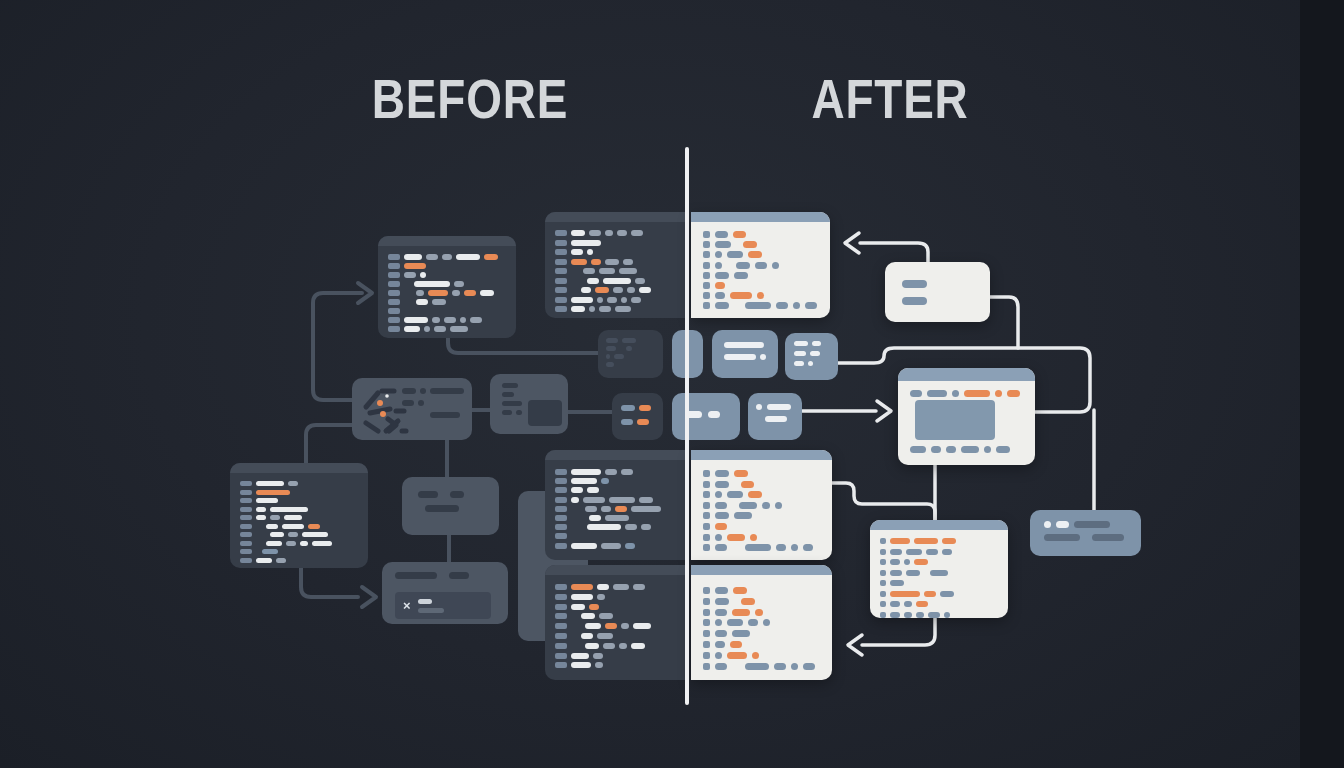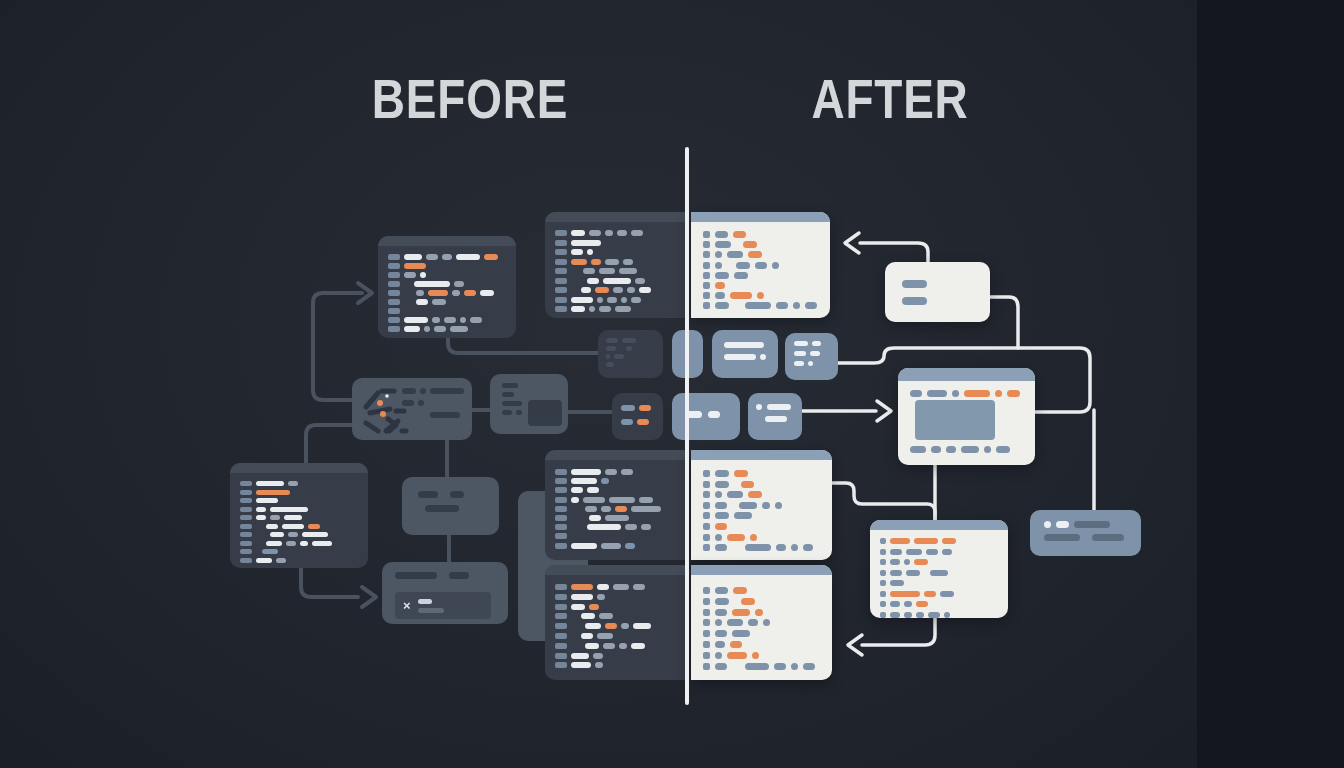--- a/index.html
+++ b/index.html
@@ -1,17 +1,17 @@
 <!DOCTYPE html>
 <html><head>
 <meta charset="utf-8">
 <style>
   html,body{margin:0;padding:0;background:#14171d;}
   .stage{
-    position:relative;width:1197px;height:768px;overflow:hidden;
+    position:relative;width:1300px;height:768px;overflow:hidden;
     background:radial-gradient(ellipse at 50% 42%, #272c35 0%, #21252e 55%, #1b1f27 100%);
     font-family:"Liberation Sans", sans-serif;
   }
   .title{
     position:absolute;top:66px;width:300px;text-align:center;
     font-weight:700;font-size:56px;letter-spacing:1px;color:#d4d7da;
     transform:scaleX(.82);
   }
   #connector-layer{position:absolute;left:0;top:0;z-index:1;}
   .ln-b{stroke:#49525f;stroke-width:4;fill:none;stroke-linecap:round;stroke-linejoin:round;}

